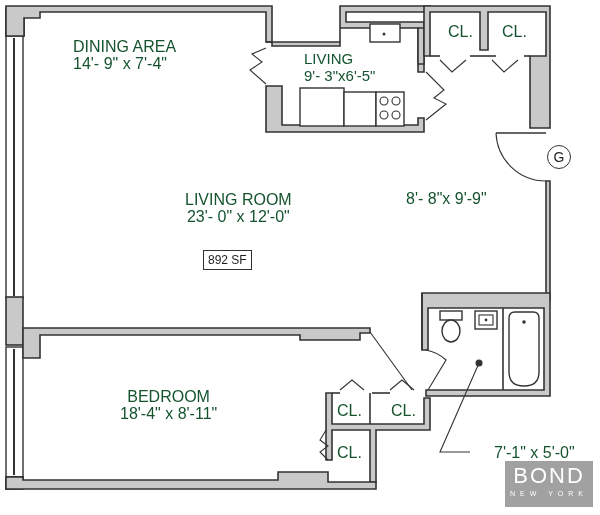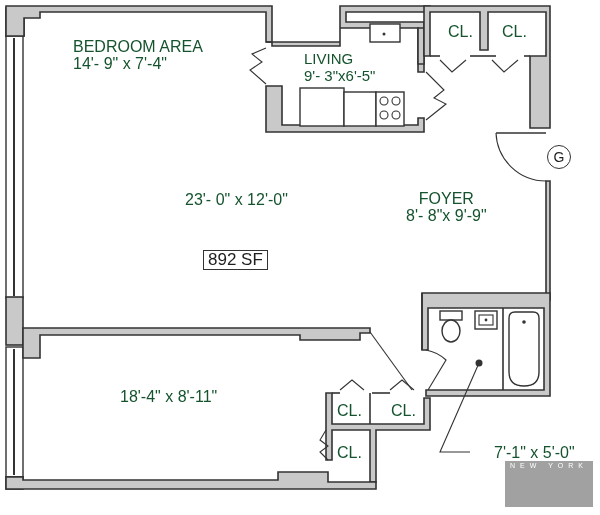--- a/index.html
+++ b/index.html
@@ -4,21 +4,21 @@
 <style>
   html, body { margin: 0; padding: 0; background: #ffffff; }
   body { width: 600px; height: 515px; position: relative; overflow: hidden; font-family: "Liberation Sans", sans-serif; }
   svg { position: absolute; left: 0; top: 0; }
   .wall { fill: #c9c9c9; stroke: #333333; stroke-width: 1.6; }
   .line { fill: none; stroke: #333333; stroke-width: 1.6; }
   .thin { fill: none; stroke: #333333; stroke-width: 1.1; }
   .fixture { fill: #ffffff; stroke: #333333; stroke-width: 1.4; }
   .lbl { position: absolute; color: #14532d; font-size: 16px; line-height: 17px; white-space: nowrap; }
   .center { text-align: center; }
-  .sf { position: absolute; border: 1.6px solid #333; padding: 0 4px; font-size: 17px; line-height: 18px; color: #1e1e1e; }
+  .sf { position: absolute; border: 1.6px solid #333; padding: 0 4px; font-size: 12px; line-height: 18px; color: #1e1e1e; }
   .g { position: absolute; width: 22px; height: 22px; border: 1.4px solid #333; border-radius: 50%; font-size: 14px; line-height: 22px; text-align: center; color: #1e1e1e; }
   .logo { position: absolute; left: 505px; top: 461px; width: 88px; height: 46px; background: #9a9a9a; color: #ffffff; text-align: center; opacity: 0.92; }
   .logo .b { font-size: 22px; letter-spacing: 2px; line-height: 26px; margin-top: 2px; }
   .logo .s { font-size: 7px; letter-spacing: 5px; line-height: 10px; }
 </style>
 </head>
 <body>
 
 <svg width="600" height="515" viewBox="0 0 600 515">
 
@@ -97,51 +97,53 @@
   <polyline class="thin" points="340,390 352,380 364,390"></polyline>
   <polyline class="thin" points="390,390 402,380 414,390"></polyline>
   <polyline class="thin" points="326,430 320,440 328,446 320,452 328,460"></polyline>
 
   <path class="wall" d="M6 489 H376 V482 H328 V472 H278 V480 H23 V477 H6 Z"></path>
 
   <line class="line" x1="422" y1="293" x2="422" y2="350"></line>
 </svg>
 
 <div class="lbl" style="left:73px; top:38px;">
-  <div>BEDROOM AREA</div>
+  <div>DINING AREA</div>
   <div>14'- 9" x 7'-4"</div>
 </div>
 
 <div class="lbl" style="left:304px; top:50px; font-size:15px;">
   <div>LIVING</div>
   <div>9'- 3"x6'-5"</div>
 </div>
 
 <div class="lbl center" style="left:185px; top:191px;">
+  <div>LIVING ROOM</div>
   <div>23'- 0" x 12'-0"</div>
 </div>
 
 <div class="sf" style="left:203px; top:250px;">892 SF</div>
 
 <div class="lbl center" style="left:406px; top:190px;">
-  <div>FOYER</div>
   <div>8'- 8"x 9'-9"</div>
 </div>
 
 <div class="g" style="left:547px; top:145px;">G</div>
 
 <div class="lbl center" style="left:120px; top:388px;">
+  <div>BEDROOM</div>
   <div>18'-4" x 8'-11"</div>
 </div>
 
 <div class="lbl" style="left:477px; top:444px;">
   <div style="padding-left:17px;">7'-1" x 5'-0"</div>
 </div>
 
 <div class="lbl" style="left:448px; top:23px;">CL.</div>
 <div class="lbl" style="left:502px; top:23px;">CL.</div>
 <div class="lbl" style="left:337px; top:402px;">CL.</div>
 <div class="lbl" style="left:391px; top:402px;">CL.</div>
 <div class="lbl" style="left:337px; top:444px;">CL.</div>
 
 <div class="logo">
+  <div class="b">BOND</div>
   <div class="s">NEW YORK</div>
 </div>
 
 </body></html>

